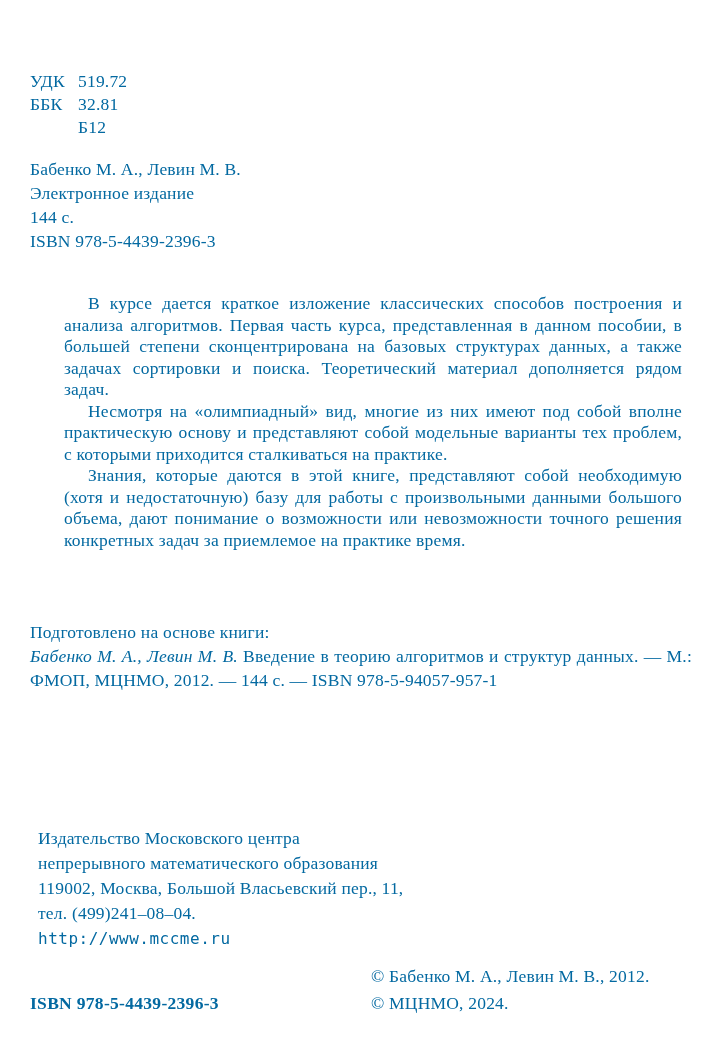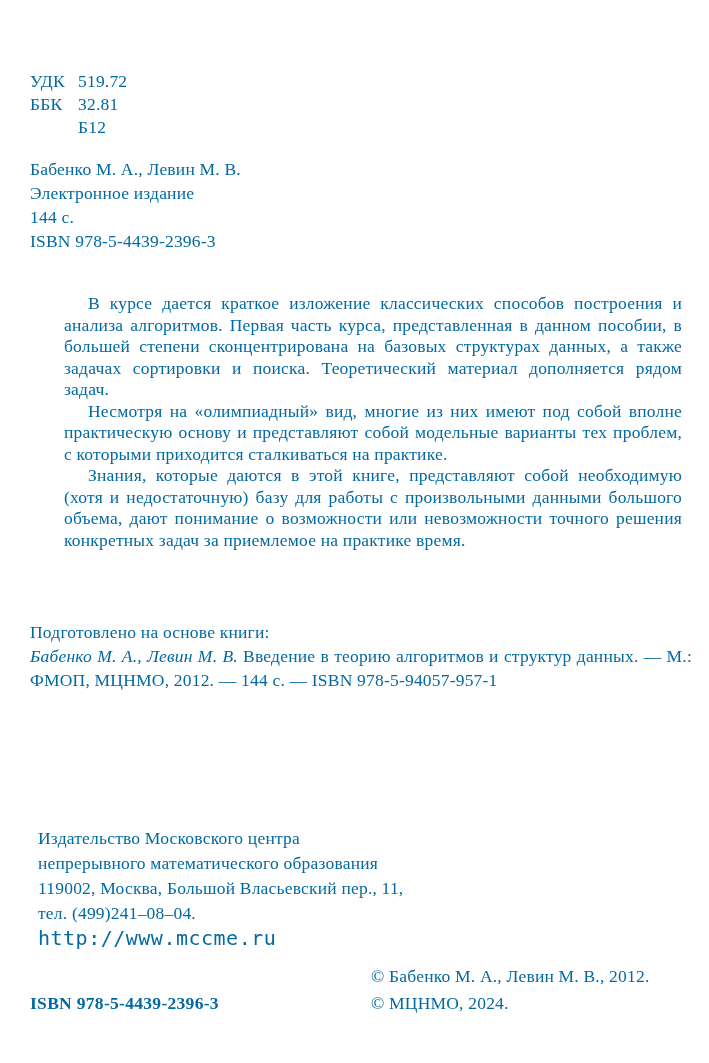--- a/index.html
+++ b/index.html
@@ -66,21 +66,21 @@
   .publisher {
     position: absolute;
     top: 826px;
     left: 30px;
     width: 560px;
     line-height: 25px;
     margin-left: 8px;
   }
   .publisher .url {
     font-family: "DejaVu Sans Mono", "Liberation Mono", monospace;
-    font-size: 20px;
+    font-size: 16px;
     letter-spacing: 0.5px;
   }
   
   .footer-isbn {
     position: absolute;
     top: 993px;
     left: 30px;
     font-weight: bold;
     letter-spacing: 0.3px;
   }

